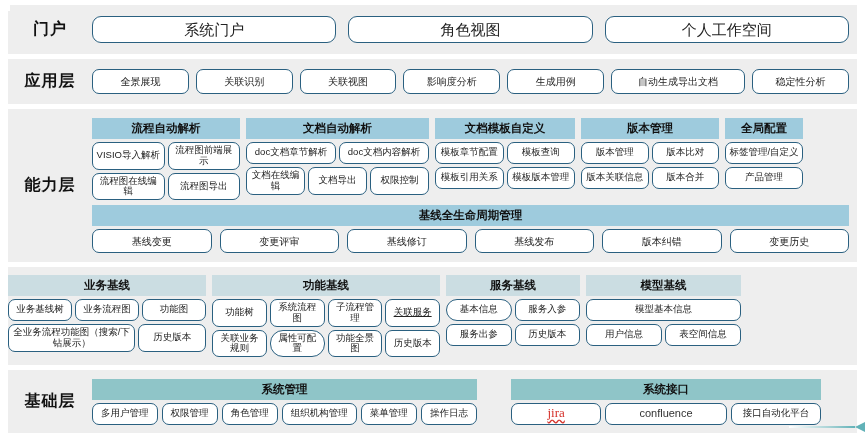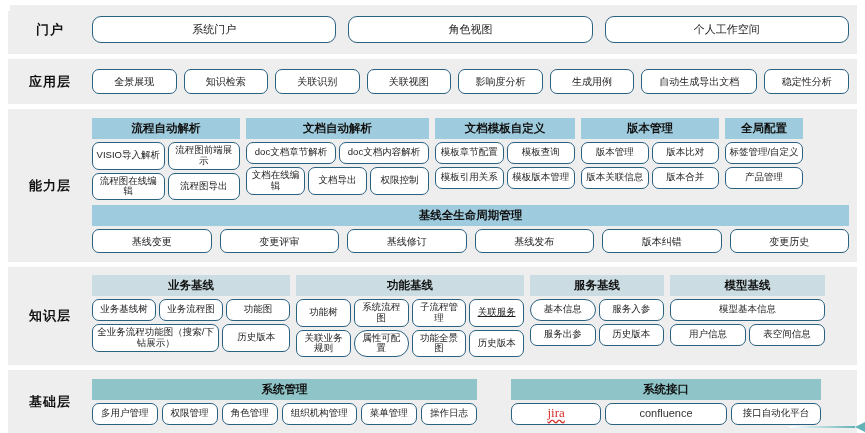--- a/index.html
+++ b/index.html
@@ -15,42 +15,42 @@
   
   .band{
     display:flex;align-items:center;
     background:#eeeeee;
     margin:0 8px 5px 8px;
     box-sizing:border-box;
   }
   .band-label{
     width:84px;flex:0 0 84px;
     text-align:center;
-    font-size:13px;font-weight:bold;
+    font-size:16px;font-weight:bold;
     color:#111;
     letter-spacing:1px;
   }
   .band-body{flex:1 1 auto;padding:5px 8px 5px 0;box-sizing:border-box;}
 
   
   .pill{
     border:1.4px solid #2a6080;
     border-radius:7px;
     background:#ffffff;
     color:#222;
     font-size:9.5px;
     line-height:1.15;
     text-align:center;
     display:flex;align-items:center;justify-content:center;
     padding:2px 3px;
     box-sizing:border-box;
     min-height:22px;
     white-space:normal;
   }
-  .pill.lg{font-size:11px;min-height:27px;border-radius:9px;}
+  .pill.lg{font-size:15px;min-height:27px;border-radius:9px;}
 
   
   .portal-row{display:flex;gap:12px;}
   .portal-row .pill{flex:1 1 0;min-height:27px;}
 
   
   .app-row{display:flex;gap:7px;}
   .app-row .pill{flex:1 1 auto;min-height:25px;padding:2px 6px;font-size:10px;}
 
   
@@ -116,21 +116,20 @@
           <div class="pill lg">个人工作空间</div>
         </div>
     </div>
   </div>
 
   <div class="band" style="height:45px;">
     <div class="band-label">应用层</div>
     <div class="band-body">
       <div class="app-row" id="app-row">
           <div class="pill" style="flex: 1 1 0px;">全景展现</div>
-          <div class="pill" style="flex: 1 1 0px;">知识检索</div>
           <div class="pill" style="flex: 1 1 0px;">关联识别</div>
           <div class="pill" style="flex: 1 1 0px;">关联视图</div>
           <div class="pill" style="flex: 1 1 0px;">影响度分析</div>
           <div class="pill" style="flex: 1 1 0px;">生成用例</div>
           <div class="pill" style="flex: 1.45 1 0px;">自动生成导出文档</div>
           <div class="pill" style="flex: 1 1 0px;">稳定性分析</div>
         </div>
     </div>
   </div>
 
@@ -201,21 +200,20 @@
             <div class="pill">基线修订</div>
             <div class="pill">基线发布</div>
             <div class="pill">版本纠错</div>
             <div class="pill">变更历史</div>
           </div>
       </div>
     </div>
   </div>
 
   <div class="band" style="height:98px;">
-    <div class="band-label">知识层</div>
     <div class="band-body">
       <div class="grp-row" id="kno-groups">
           <div class="grp" style="width: 198px;">
             <div class="grp-head pale">业务基线</div>
             <div class="grp-line">
               <div class="pill" style="flex: 1 1 0px;">业务基线树</div>
               <div class="pill" style="flex: 1 1 0px;">业务流程图</div>
               <div class="pill" style="flex: 1 1 0px;">功能图</div>
             </div>
             <div class="grp-line">

